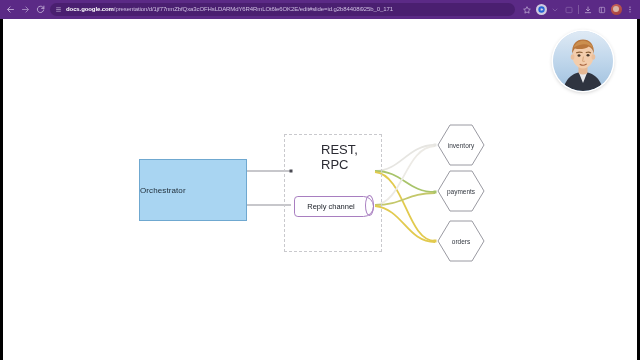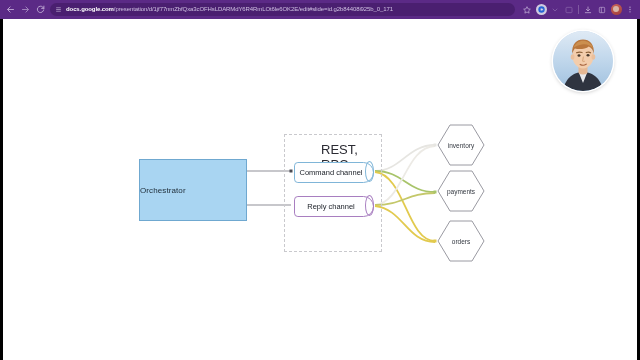--- a/index.html
+++ b/index.html
@@ -386,25 +386,20 @@
         <rect x="430.5" y="220.5" width="3" height="3" fill="#e2ca4e"></rect>
       </svg>
 
       <div id="orchestrator">
         <span id="orchestrator-label">Orchestrator</span>
       </div>
 
       <div id="rest-group">
         <span id="rest-group-label">REST, RPC</span>
 
-        <div id="command-channel" class="cylinder">
-          <span class="cyl-body"></span>
-          <span class="cyl-cap"></span>
-          <span class="cyl-label">Command channel</span>
-        </div>
 
         <div id="reply-channel" class="cylinder">
           <span class="cyl-body"></span>
           <span class="cyl-cap"></span>
           <span class="cyl-label">Reply channel</span>
         </div>
       </div>
 
       <div id="hex-inventory" class="hexagon">
         <svg class="hex-svg" width="48" height="42" viewBox="0 0 48 42">

